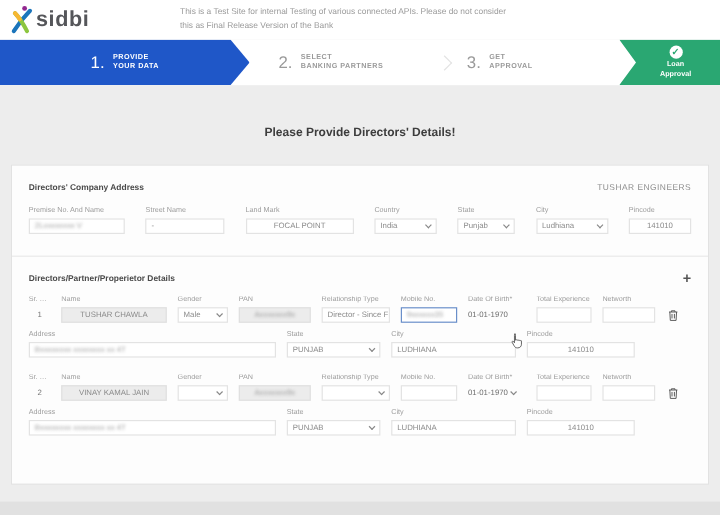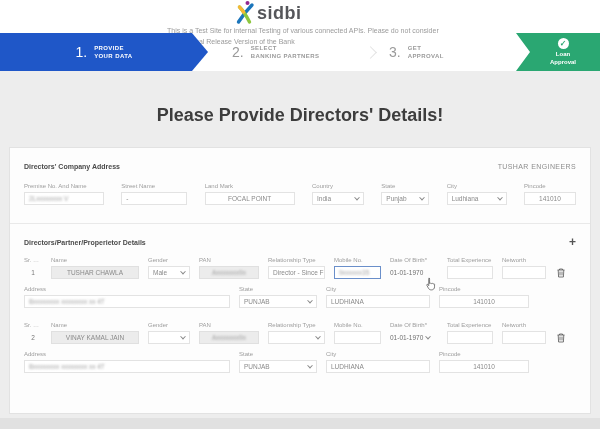--- a/index.html
+++ b/index.html
@@ -1,20 +1,20 @@
 <!DOCTYPE html>
 <html><head>
 <meta charset="utf-8">
 <style>
   * { box-sizing: border-box; margin: 0; padding: 0; }
   html,body { width:600px; height:429px; overflow:hidden; }
   body { font-family:"Liberation Sans", sans-serif; background:#ededed; position:relative; }
 
   
-  .topbar { height:33px; background:#fff; display:flex; align-items:center; padding:0 10px 0 8px;flex-direction:column; }
+  .topbar { height:33px; background:#fff; display:flex; align-items:center; padding:0 10px 0 8px; }
   .logo { display:flex; align-items:center; gap:1px; width:128px; flex:none; }
   .logo-text { font-size:18px; font-weight:bold; color:#55565a; letter-spacing:.5px; }
   .disclaimer { width:278px; font-size:7px; color:#9b9b9b; line-height:1.5; margin-left:14px; }
   .top-right { margin-left:auto; display:flex; align-items:center; gap:14px; }
   .logout { font-size:8.5px; font-weight:bold; color:#3f3f3f; text-decoration:underline; cursor:pointer; }
   .badge { position:relative; width:31px; height:27px; }
   .badge .c1 { position:absolute; left:0; top:1px; width:24px; height:24px; border-radius:50%; background:#1e9e57; }
   .badge .c2 { position:absolute; right:0; top:4px; width:17px; height:17px; border-radius:50%; background:#17418c; }
   .badge .t { position:absolute; top:11px; left:1px; width:28px; font-size:3.5px; color:#fff; text-align:center; z-index:2; letter-spacing:.2px; }
 
@@ -29,21 +29,21 @@
   .step-3 { width:126px; flex:none; color:#9a9a9a; padding-left:14px; }
   .sep { width:9px; height:9px; border-top:1px solid #e3e3e3; border-right:1px solid #e3e3e3; transform:rotate(45deg); align-self:center; flex:none; }
   .result { margin-left:auto; width:84px; flex:none; background:#2aa772; color:#fff; display:flex; flex-direction:column;
             align-items:center; justify-content:center; padding-left:10px;
             clip-path:polygon(0 0, 100% 0, 100% 100%, 0 100%, 14px 50%); }
   .check { width:11px; height:11px; border-radius:50%; background:#fff; color:#2aa772; font-size:8px; line-height:11px; text-align:center; font-weight:bold; margin-bottom:2px; }
   .result-label { font-size:6px; font-weight:bold; text-align:center; line-height:1.3; }
 
   
   .content { padding-top:34px; }
-  .page-title { text-align:center; font-size:18px; font-weight:bold; color:#3d3d3d; margin-bottom:21px; }
+  .page-title { text-align:center; font-size:10px; font-weight:bold; color:#3d3d3d; margin-bottom:21px; }
   .card { margin:0 9px; background:#fdfdfd; border:1px solid #e2e2e2; height:267px; }
 
   .section-a { padding:15px 14px 18px; border-bottom:1px solid #e9e9e9; }
   .sec-head { display:flex; justify-content:space-between; align-items:center; margin-bottom:13px; }
   .sec-title { font-size:7px; font-weight:bold; color:#4a4a4a; }
   .company { font-size:7px; color:#8d8d8d; letter-spacing:.4px; }
 
   .addr-row { display:flex; justify-content:space-between; }
   .field { display:flex; flex-direction:column; gap:3px; }
   .flabel { font-size:6px; color:#9d9d9d; white-space:nowrap; }

